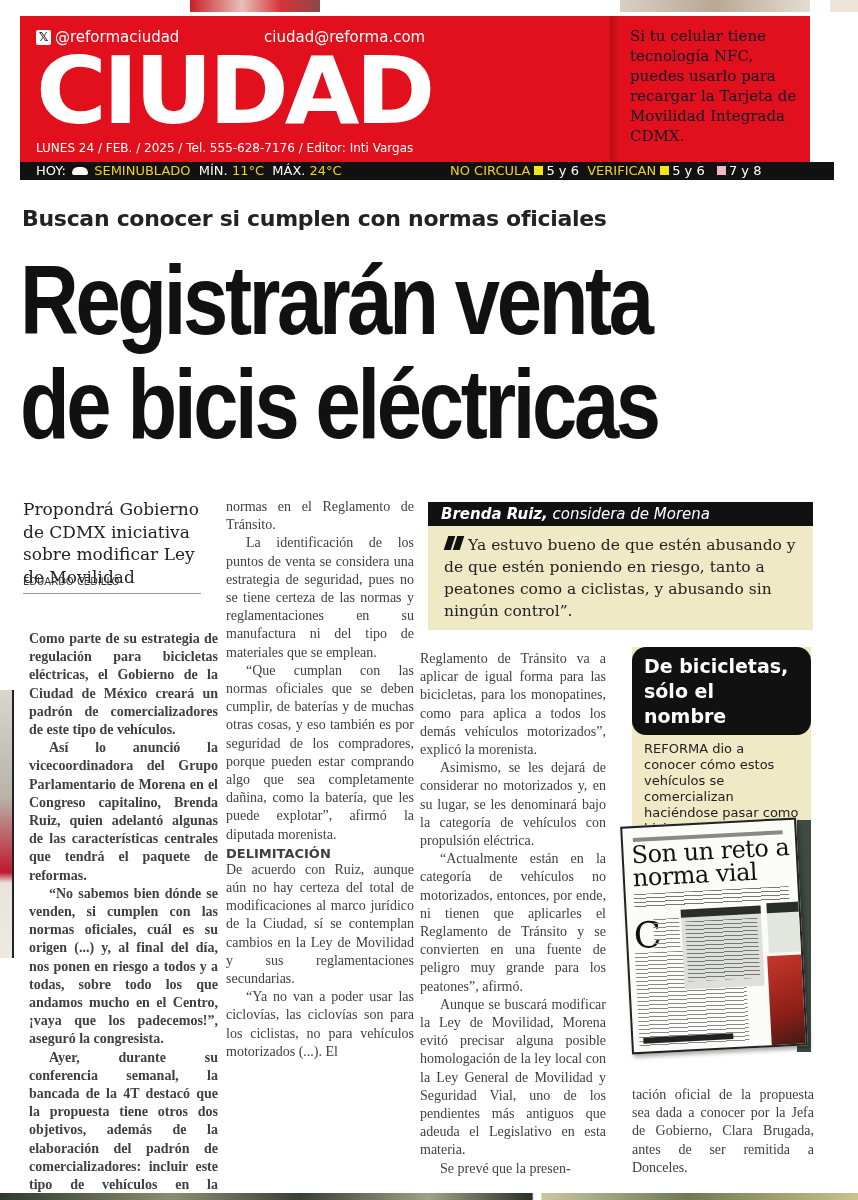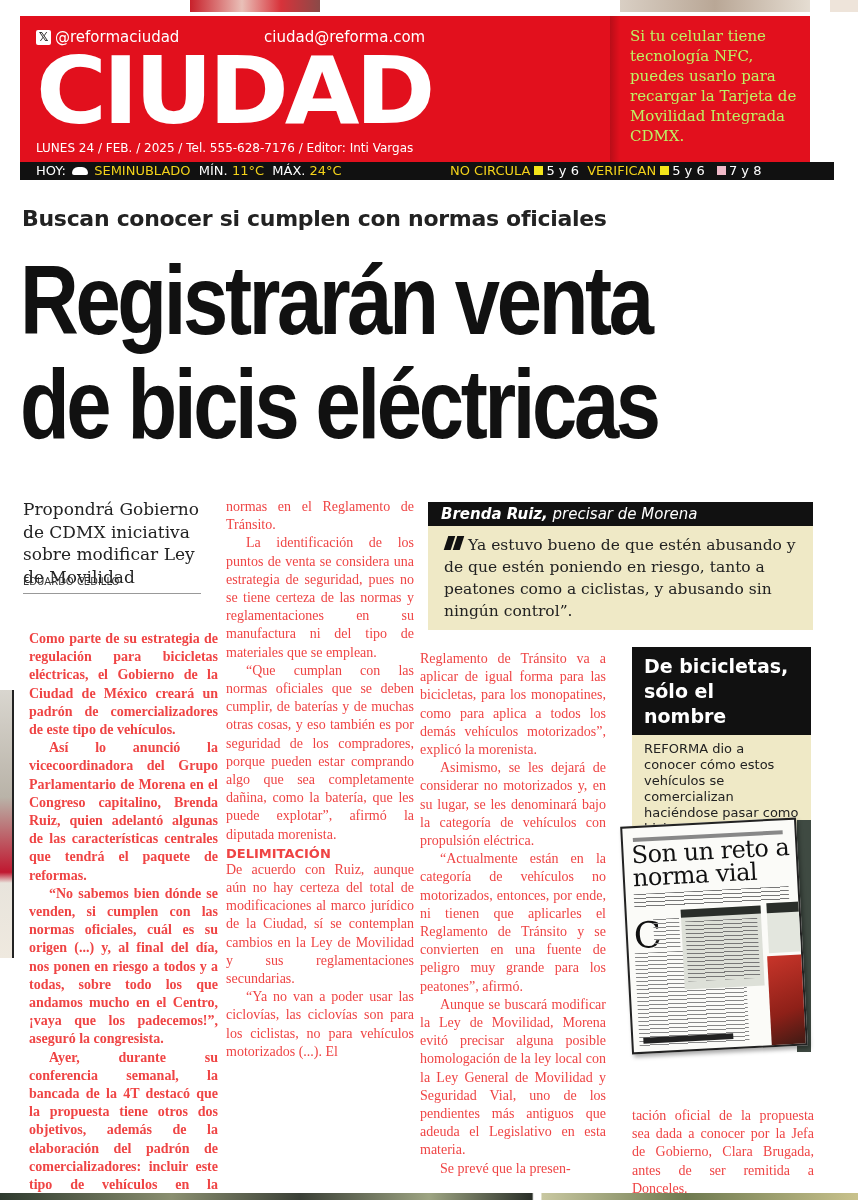--- a/index.html
+++ b/index.html
@@ -8,49 +8,49 @@
   .top-photo2 { position:absolute; left:620px; top:0; width:190px; height:12px; background:linear-gradient(90deg,#d9cfc4,#b9a796 50%,#e5ddd2); }
   .top-photo3 { position:absolute; left:830px; top:0; width:28px; height:12px; background:#eee4da; }
   .masthead { position:absolute; left:20px; top:16px; width:790px; height:146px; background:#e2101d; }
   .masthead .shade { position:absolute; left:590px; top:0; width:10px; height:146px; background:linear-gradient(90deg,rgba(0,0,0,0.18),rgba(0,0,0,0)); }
   .social { position:absolute; left:16px; top:12px; color:#fff; font:15px "DejaVu Sans", sans-serif; display:flex; align-items:center; gap:4px; }
   .xicon { width:15px; height:15px; background:#fff; color:#111; font:bold 12px "DejaVu Sans", sans-serif; display:inline-flex; align-items:center; justify-content:center; border-radius:2px; }
   .email { position:absolute; left:244px; top:12px; color:#ffffff; font:15px "DejaVu Sans", sans-serif; }
   .brand { position:absolute; left:16px; top:30px; color:#fff; font:bold 92px/1 "DejaVu Sans", sans-serif; letter-spacing:-4px; transform:scaleX(1.05); transform-origin:left top; }
   .dateline { position:absolute; left:16px; top:125px; color:#fff; font:12px "DejaVu Sans", sans-serif; }
   .dateline b { font-weight:normal; }
-  .promo { position:absolute; left:610px; top:10px; width:175px; color:#bef264; font:15px/20px "DejaVu Serif", serif; }
+  .promo { position:absolute; left:610px; top:10px; width:175px; color:#0f172a; font:15px/20px "DejaVu Serif", serif; }
   .weatherbar { position:absolute; left:20px; top:162px; width:814px; height:18px; background:#111; color:#fff; font:13px/18px "DejaVu Sans", sans-serif; white-space:nowrap; }
   .weatherbar .left { position:absolute; left:16px; top:0; }
   .weatherbar .right { position:absolute; left:430px; top:0; }
   .yl { color:#f3d21a; }
   .sq { display:inline-block; width:9px; height:9px; margin:0 3px 0 4px; vertical-align:0; }
   .cloud { display:inline-block; width:16px; height:8px; background:#fff; border-radius:6px 6px 2px 2px; position:relative; margin:0 2px; }
   .cloud::before { content:""; position:absolute; left:1px; top:-4px; width:8px; height:8px; border-radius:50%; background:#f3c21a; z-index:-1; }
   .kicker { position:absolute; left:22px; top:206px; font:bold 22px "DejaVu Sans", sans-serif; color:#222; letter-spacing:-0.3px;text-align:center; }
   .headline { position:absolute; left:20px; top:248px; width:800px; font:bold 98px/104px "Liberation Sans", sans-serif; color:#111; letter-spacing:-4px; transform:scaleX(0.83); transform-origin:left top; white-space:nowrap; }
-  .col { position:absolute; font:14px/18.2px "Liberation Serif", serif; color:#ef4444; text-align:justify; }
+  .col { position:absolute; font:14px/18.2px "Liberation Serif", serif; color:#404040; text-align:justify; }
   .col p { margin:0; text-indent:20px; }
   .col p.noind { text-indent:0; }
   .subdeck { position:absolute; left:23px; top:498px; width:190px; font:17px/22.5px "DejaVu Serif", serif; color:#222; }
   .byline { position:absolute; left:23px; top:576px; width:178px; font:10px "DejaVu Sans", sans-serif; color:#333; border-bottom:1px solid #999; padding-bottom:6px; }
   .col1 { left:29px; top:630px; width:189px;font-weight:bold; }
   .col2 { left:226px; top:498px; width:188px; }
   .col3 { left:420px; top:650px; width:186px; }
-  .col4 { left:632px; top:1086px; width:182px;margin-top:21px; }
+  .col4 { left:632px; top:1086px; width:182px; }
   .subhead { font:bold 13px "DejaVu Sans", sans-serif; text-indent:0 !important; margin-top:2px !important; }
   .quote-box { position:absolute; left:428px; top:502px; width:385px; height:128px; background:#efe9c6; }
   .quote-head { background:#111; color:#fff; height:24px; font:italic 15px/24px "DejaVu Sans", sans-serif; padding-left:13px; }
   .quote-head b { font-weight:bold;text-align:center; }
   .quote-text { padding:8px 16px 0 16px; font:15.5px/22px "DejaVu Serif", serif; color:#222; }
   .qmark { display:inline-block; width:20px; height:14px; position:relative; margin-right:4px; }
   .qmark::before, .qmark::after { content:""; position:absolute; top:0; width:7px; height:14px; background:#111; transform:skewX(-18deg); }
   .qmark::before { left:2px; } .qmark::after { left:11px; }
   .side-box { position:absolute; left:632px; top:647px; width:179px; height:185px; background:#efe9c6; }
-  .side-head { background:#111; color:#fff; font:bold 19px/25px "DejaVu Sans", sans-serif; padding:7px 12px 6px 12px; }
+  .side-head { background:#111; color:#fff; font:bold 19px/25px "DejaVu Sans", sans-serif; padding:7px 12px 6px 12px;border-radius:14px; }
   .side-text { padding:6px 12px; font:13px/16px "DejaVu Sans", sans-serif; color:#222; }
   .dark-strip { position:absolute; left:797px; top:820px; width:14px; height:232px; background:#3f4a42; }
   .mag { position:absolute; left:626px; top:822px; width:172px; height:224px; background:#fbfbf8; border:2px solid #222; transform:rotate(-3deg); transform-origin:center; box-shadow:2px 3px 4px rgba(0,0,0,0.35); overflow:hidden; }
   .mag .topbar { position:absolute; left:10px; top:10px; width:150px; height:4px; background:#888; }
   .mag .title { position:absolute; left:8px; top:16px; font:24px/23px "DejaVu Serif", serif; color:#111; letter-spacing:-0.5px; }
   .mag .intro { position:absolute; left:8px; top:66px; width:155px; height:14px; background:repeating-linear-gradient(180deg,#777 0 1px,transparent 1px 4px); }
   .mag .dropcap { position:absolute; left:6px; top:90px; font:36px/36px "DejaVu Serif", serif; color:#111; }
   .mag .textcols { position:absolute; left:6px; top:125px; width:110px; height:95px; background:repeating-linear-gradient(180deg,#888 0 1px,transparent 1px 4px); }
   .mag .textcol0 { position:absolute; left:26px; top:92px; width:26px; height:30px; background:repeating-linear-gradient(180deg,#888 0 1px,transparent 1px 4px); }
   .mag .greybox { position:absolute; left:54px; top:84px; width:80px; height:80px; background:#dde0d8; }
@@ -122,21 +122,21 @@
   <p class="noind">normas en el Reglamento de Tránsito.</p>
   <p>La identificación de los puntos de venta se considera una estrategia de seguridad, pues no se tiene certeza de las normas y reglamentaciones en su manufactura ni del tipo de materiales que se emplean.</p>
   <p>“Que cumplan con las normas oficiales que se deben cumplir, de baterías y de muchas otras cosas, y eso también es por seguridad de los compradores, porque pueden estar comprando algo que sea completamente dañina, como la batería, que les puede explotar”, afirmó la diputada morenista.</p>
   <p class="subhead" style="margin-top:8px;">DELIMITACIÓN</p>
   <p class="noind">De acuerdo con Ruiz, aunque aún no hay certeza del total de modificaciones al marco jurídico de la Ciudad, sí se contemplan cambios en la Ley de Movilidad y sus reglamentaciones secundarias.</p>
   <p>“Ya no van a poder usar las ciclovías, las ciclovías son para los ciclistas, no para vehículos motorizados (...). El</p>
 </div>
 
 <div class="quote-box">
   <div class="quote-head">
-    <b>Brenda Ruiz,</b><span> precisar de Morena</span>
+    <b>Brenda Ruiz,</b><span> considera de Morena</span>
   </div>
   <div class="quote-text">
     <span class="qmark"></span><span>Ya estuvo bueno de que estén abusando y de que estén poniendo en riesgo, tanto a peatones como a ciclistas, y abusando sin ningún control”.</span>
   </div>
 </div>
 
 <div class="col col3">
   <p class="noind">Reglamento de Tránsito va a aplicar de igual forma para las bicicletas, para los monopatines, como para aplica a todos los demás vehículos motorizados”, explicó la morenista.</p>
   <p>Asimismo, se les dejará de considerar no motorizados y, en su lugar, se les denominará bajo la categoría de vehículos con propulsión eléctrica.</p>
   <p>“Actualmente están en la categoría de vehículos no motorizados, entonces, por ende, ni tienen que aplicarles el Reglamento de Tránsito y se convierten en una fuente de peligro muy grande para los peatones”, afirmó.</p>

